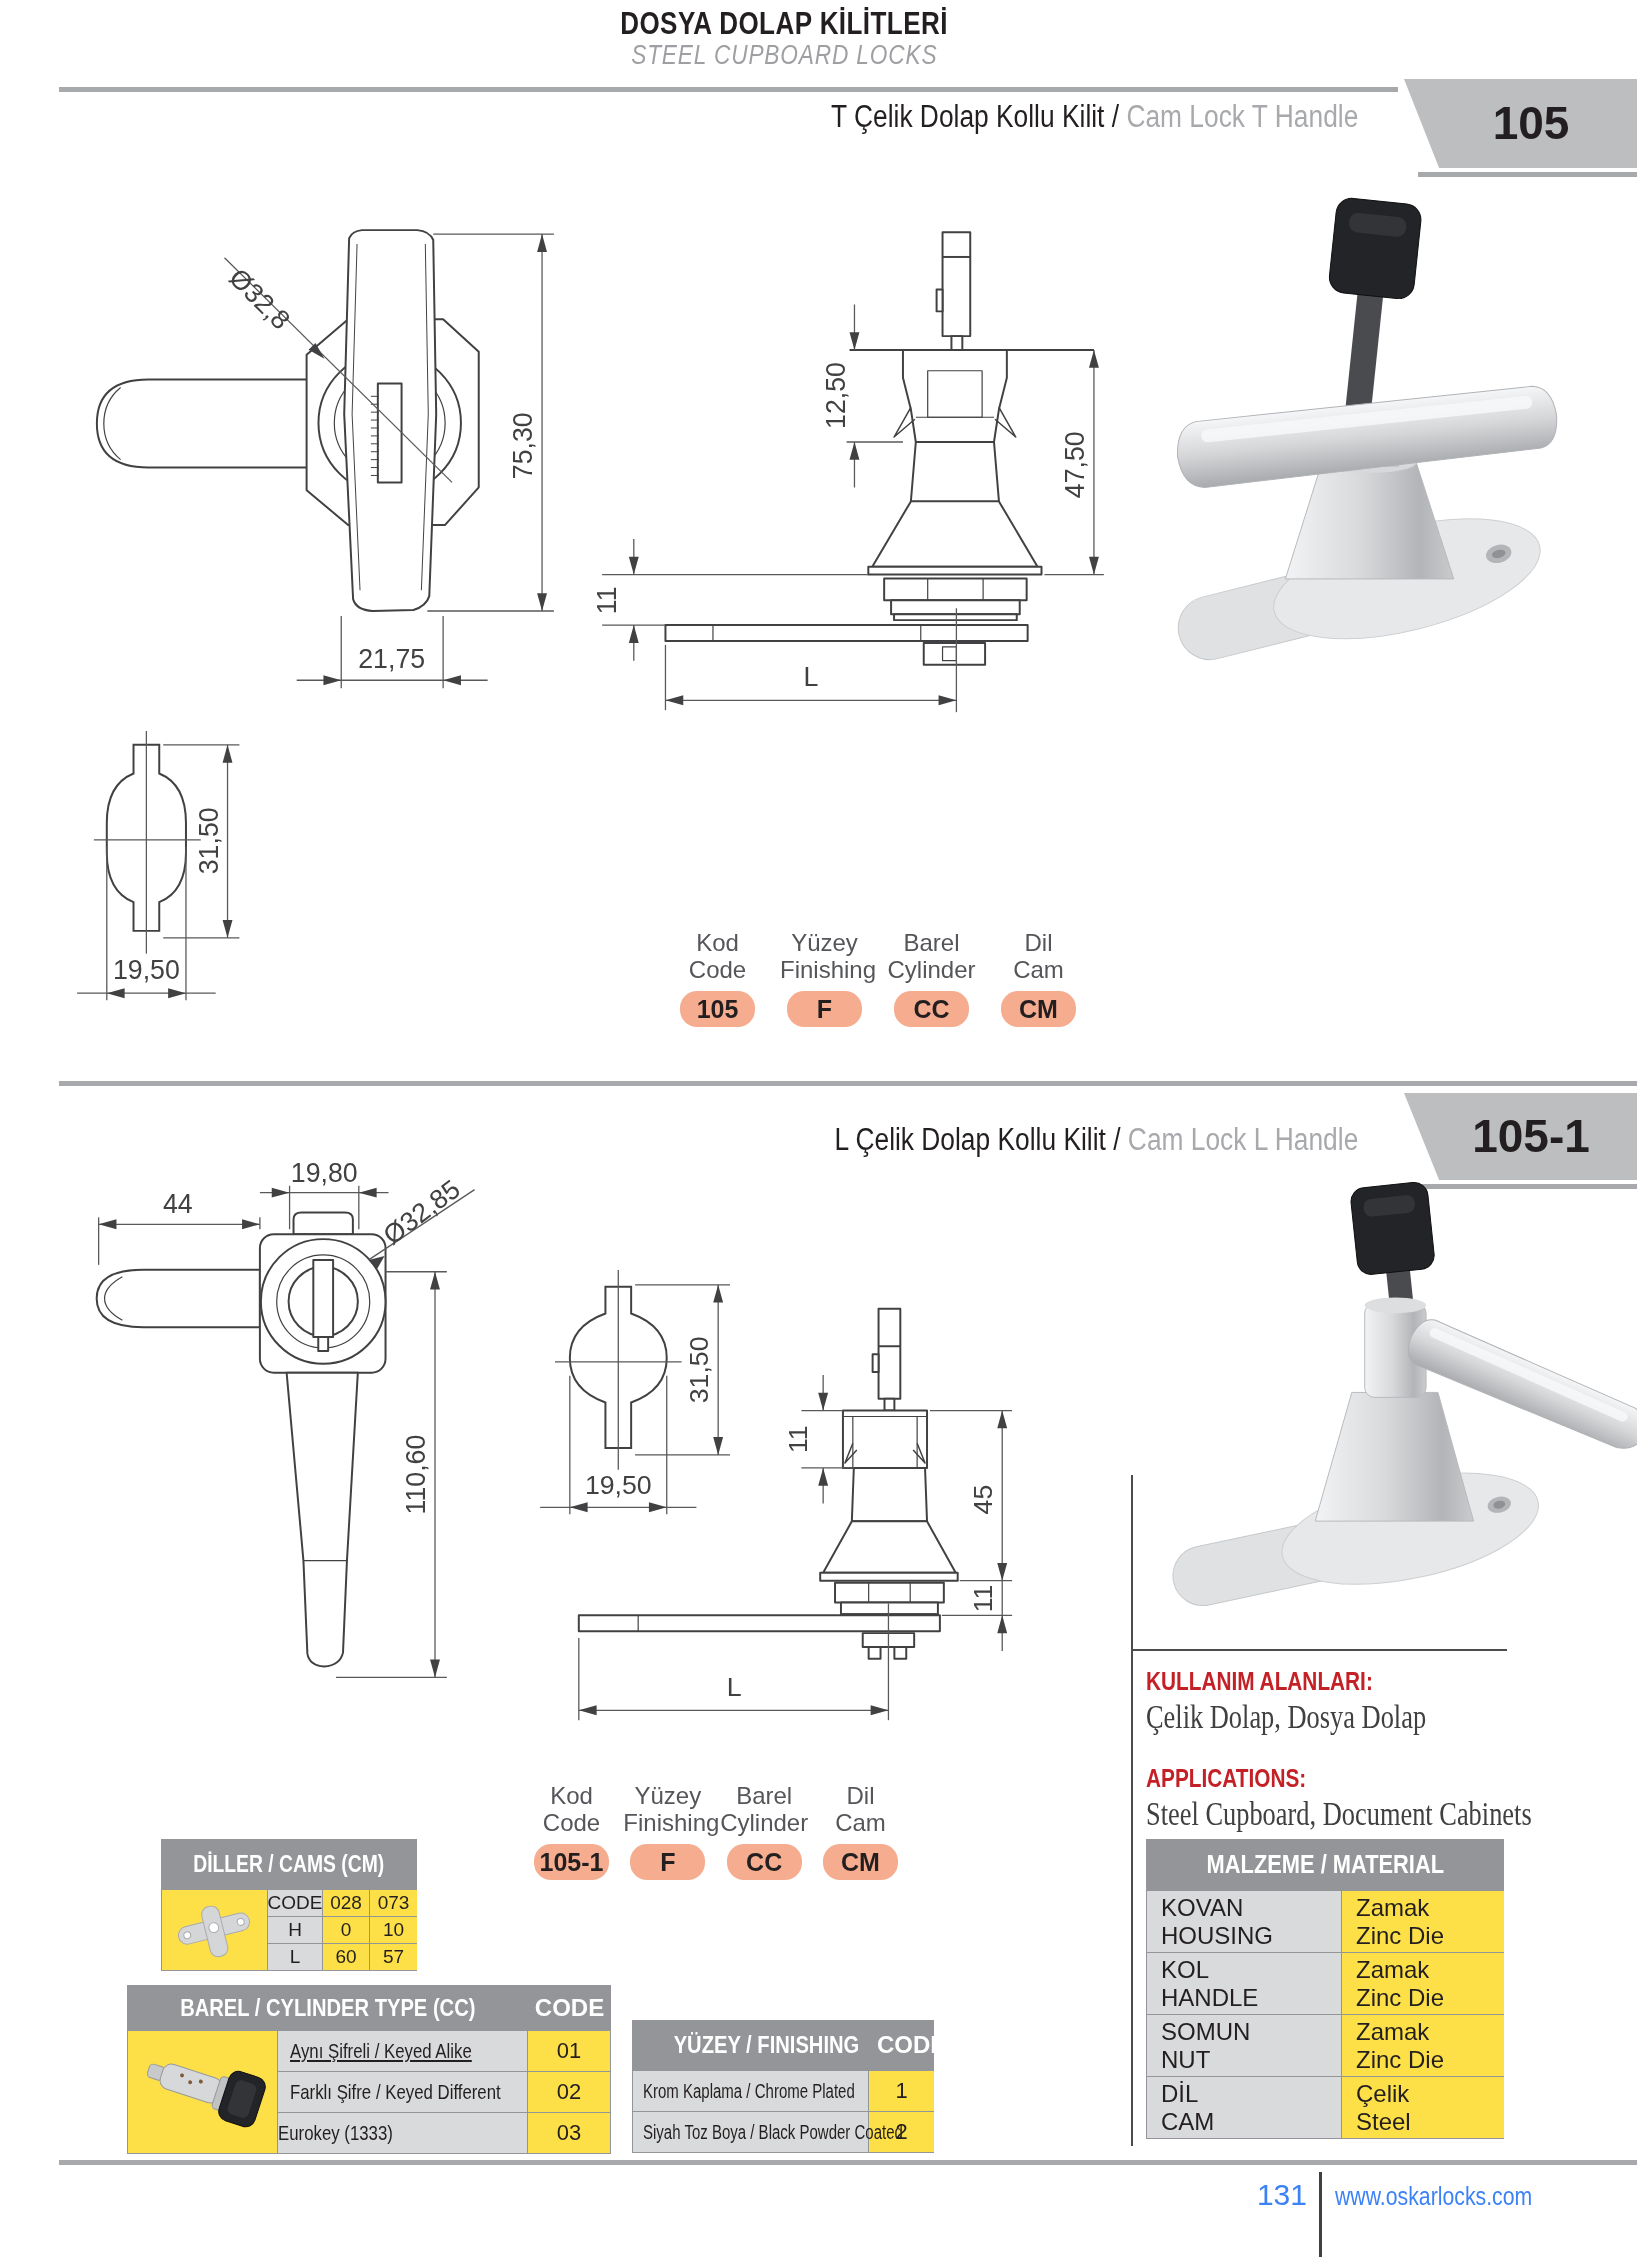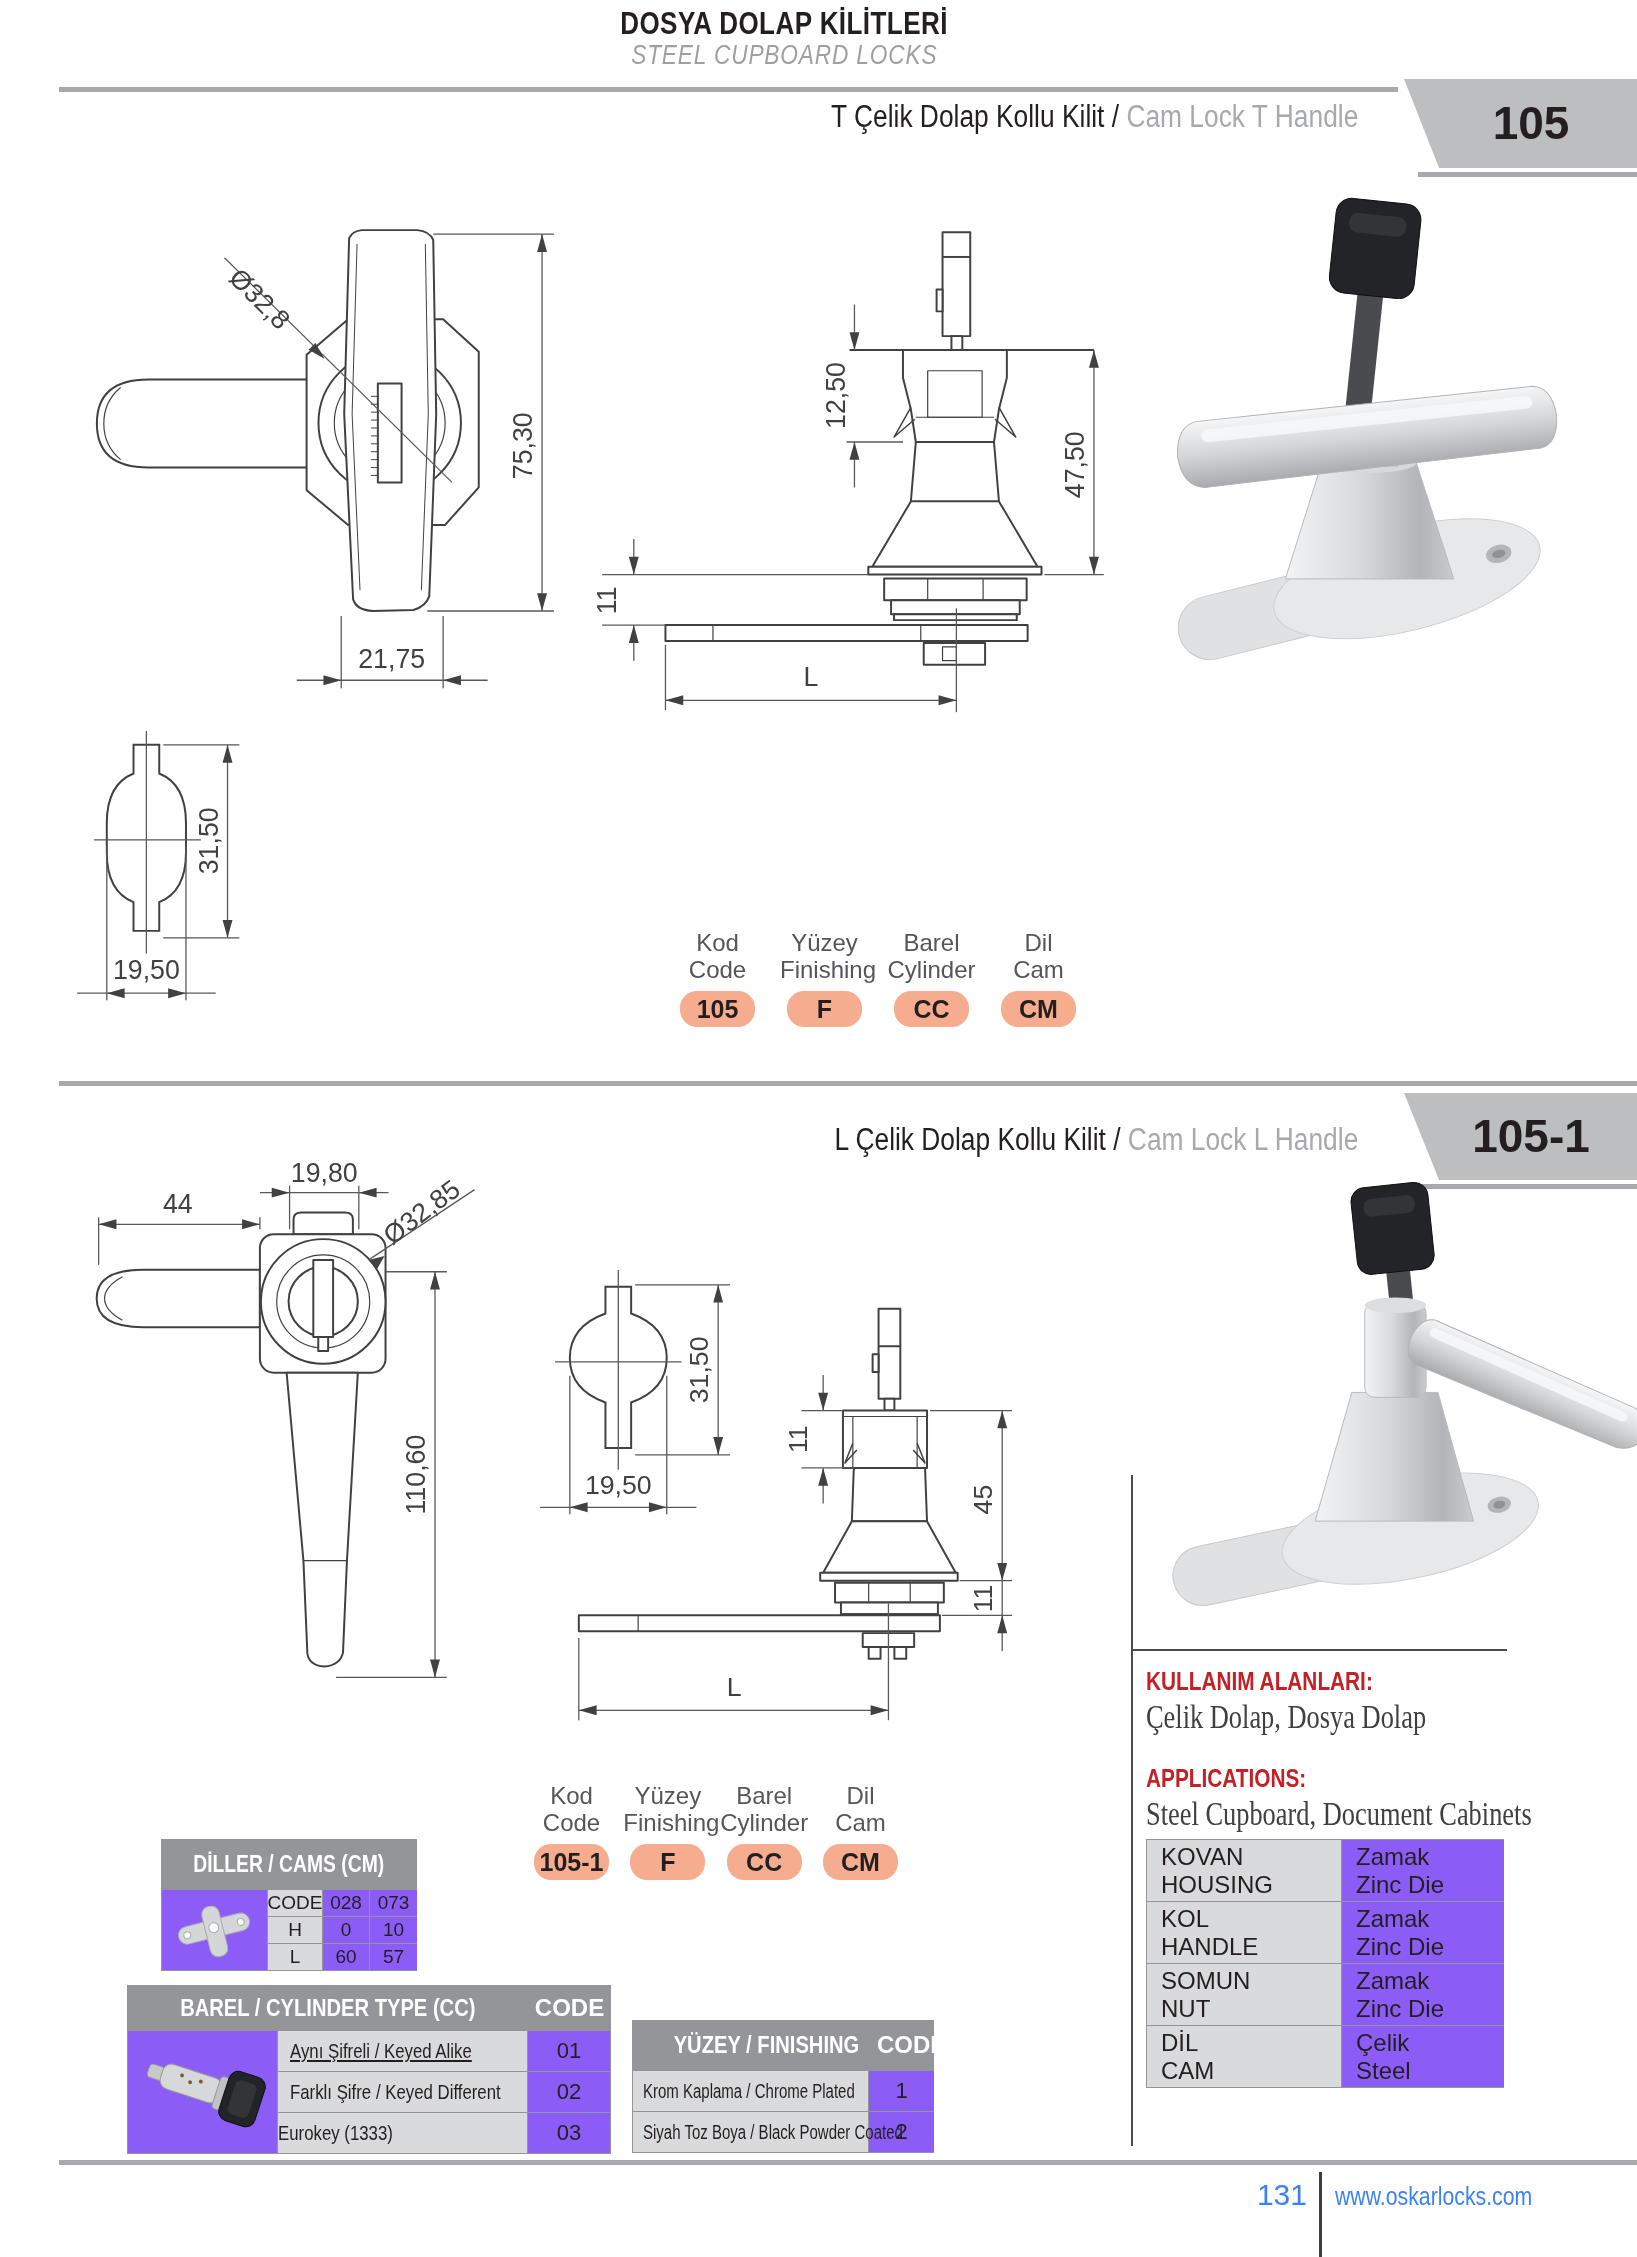--- a/index.html
+++ b/index.html
@@ -25,21 +25,21 @@
   .codelbl{font-size:24px;line-height:27px;color:#55565a;}
   .codebadge{margin:8px auto 0;width:75px;height:36px;line-height:36px;border-radius:17px;
              background:#f6ac8f;font-size:25px;font-weight:bold;color:#231f20;}
   
   .use-title{font-size:26px;font-weight:bold;color:#c42127;white-space:nowrap;}
   .use-text{font-size:33px;color:#404040;white-space:nowrap;font-family:Liberation Serif, serif;}
   .condL{display:inline-block;transform:scaleX(.8);transform-origin:0 50%;white-space:nowrap;}
   
   .tbl-h{background:#939598;color:#fff;font-weight:bold;display:flex;align-items:center;justify-content:center;}
   .gridtbl{background:#939598;display:grid;gap:1px;padding:1px;}
-  .cell{background:#8b5cf6;display:flex;align-items:center;}
+  .cell{background:#fde047;display:flex;align-items:center;}
   .cell.gray{background:#d9dadb;}
   .cell.center{justify-content:center;}
   .fineprint{font-size:19px;color:#231f20;}
   
   .foot-txt{color:#3b82f6;}
 </style>
 </head>
 <body>
 
 <div class="page">
@@ -443,20 +443,23 @@
     <span class="condL">Çelik Dolap, Dosya Dolap</span>
   </div>
   <div class="abs use-title" style="left:1146px;top:1763px;text-decoration:underline;">
     <span class="condL">APPLICATIONS:</span>
   </div>
   <div class="abs use-text" style="left:1146px;top:1796px;">
     <span class="condL">Steel Cupboard, Document Cabinets</span>
   </div>
 
   <div class="abs" style="left:1146px;top:1839px;width:358px;">
+    <div class="tbl-h" style="height:51px;font-size:26px;">
+      <span class="sq">MALZEME / MATERIAL</span>
+    </div>
     <div class="gridtbl" style="grid-template-columns:194px 162px;grid-auto-rows:61px;font-size:24px;line-height:28px;">
       <div class="cell gray" style="padding-left:14px;">
         <div>
             <div>KOVAN</div>
             <div>HOUSING</div>
           </div>
       </div>
       <div class="cell" style="padding-left:14px;">
         <div>
             <div>Zamak</div>

